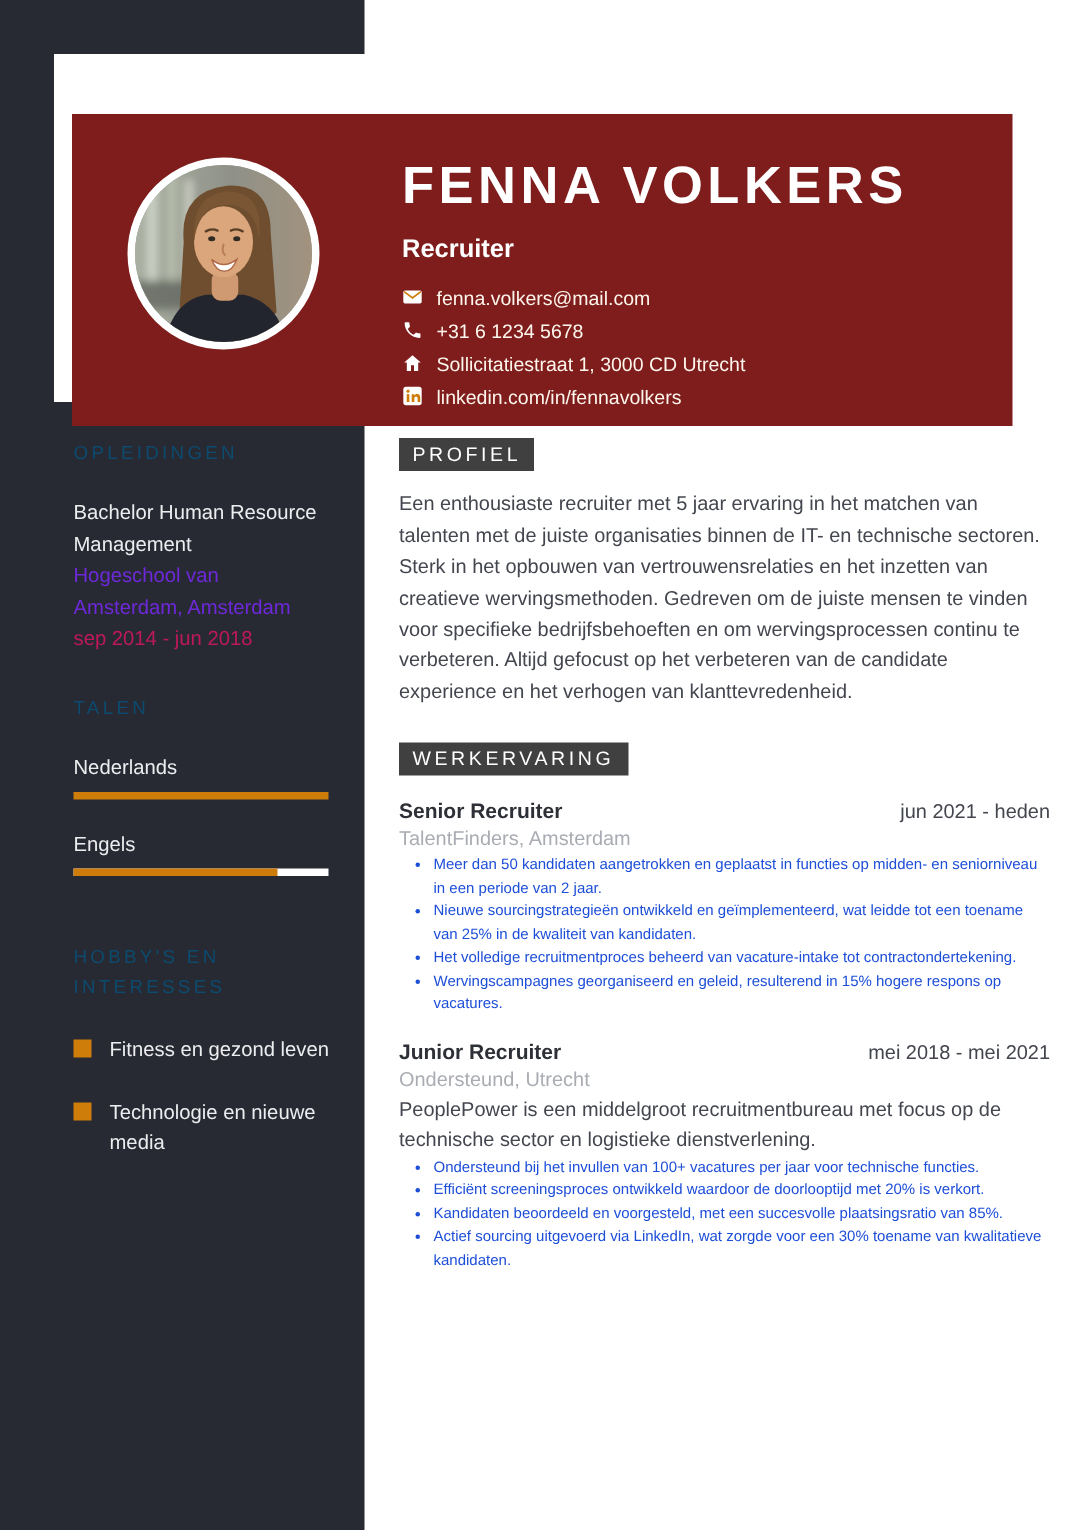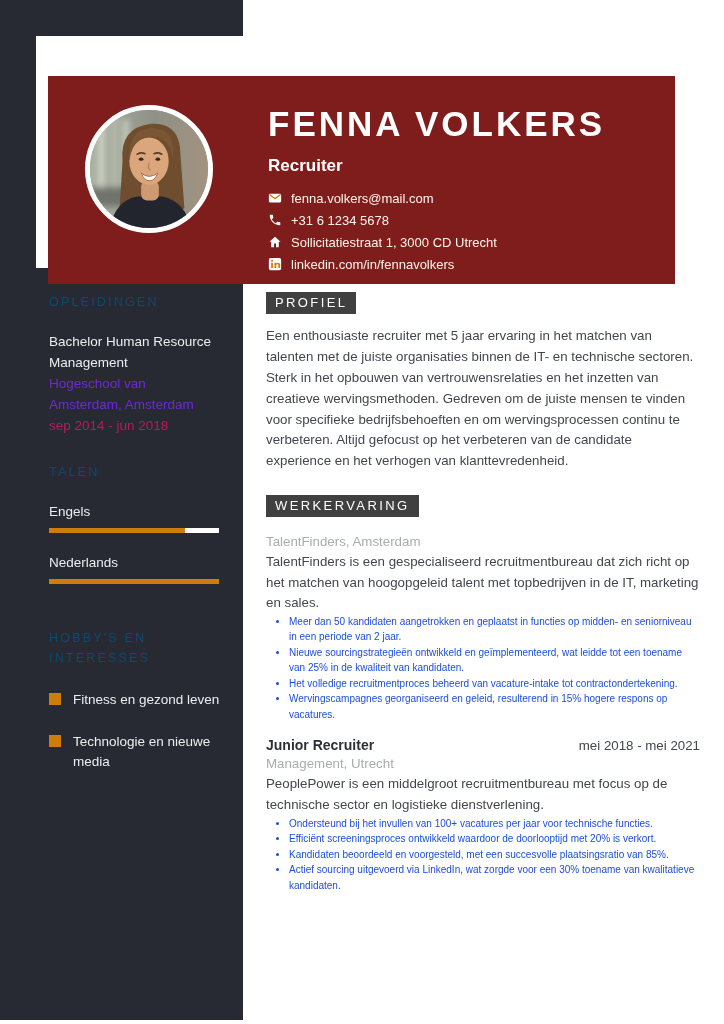--- a/index.html
+++ b/index.html
@@ -147,29 +147,29 @@
     <div>
       <div class="side-heading">OPLEIDINGEN</div>
       <div class="edu-degree">Bachelor Human Resource Management</div>
       <div class="edu-school">Hogeschool van Amsterdam, Amsterdam</div>
       <div class="edu-period">sep 2014 - jun 2018</div>
     </div>
 
     <div class="lang-section">
       <div class="side-heading">TALEN</div>
       <div class="lang-row">
+        <div class="lang-name">Nederlands</div>
+        <div class="lang-bar">
+          <div class="lang-fill" style="width: 100%;"></div>
+        </div>
+      </div>
+      <div class="lang-row">
         <div class="lang-name">Engels</div>
         <div class="lang-bar">
           <div class="lang-fill" style="width: 80%;"></div>
-        </div>
-      </div>
-      <div class="lang-row">
-        <div class="lang-name">Nederlands</div>
-        <div class="lang-bar">
-          <div class="lang-fill" style="width: 100%;"></div>
         </div>
       </div>
     </div>
 
     <div class="hobby-section">
       <div class="side-heading">HOBBY'S EN INTERESSES</div>
       <div class="hobby-item">
         <span class="hobby-bullet"></span>
         <span>Fitness en gezond leven</span>
       </div>
@@ -180,36 +180,39 @@
     </div>
   </div>
 
   <div class="main">
     <div class="badge">PROFIEL</div>
     <div class="profile-text">Een enthousiaste recruiter met 5 jaar ervaring in het matchen van talenten met de juiste organisaties binnen de IT- en technische sectoren. Sterk in het opbouwen van vertrouwensrelaties en het inzetten van creatieve wervingsmethoden. Gedreven om de juiste mensen te vinden voor specifieke bedrijfsbehoeften en om wervingsprocessen continu te verbeteren. Altijd gefocust op het verbeteren van de candidate experience en het verhogen van klanttevredenheid.</div>
 
     <div class="badge werk-badge">WERKERVARING</div>
 
     <div class="job">
+      <div class="job-head">
+        <span class="job-name">Senior Recruiter</span>
+        <span class="job-period">jun 2021 - heden</span>
+      </div>
       <div class="job-company">TalentFinders, Amsterdam</div>
-      <div class="job-desc">TalentFinders is een gespecialiseerd recruitmentbureau dat zich richt op het matchen van hoogopgeleid talent met topbedrijven in de IT, marketing en sales.</div>
       <ul>
         <li>Meer dan 50 kandidaten aangetrokken en geplaatst in functies op midden- en seniorniveau in een periode van 2 jaar.</li>
         <li>Nieuwe sourcingstrategieën ontwikkeld en geïmplementeerd, wat leidde tot een toename van 25% in de kwaliteit van kandidaten.</li>
         <li>Het volledige recruitmentproces beheerd van vacature-intake tot contractondertekening.</li>
         <li>Wervingscampagnes georganiseerd en geleid, resulterend in 15% hogere respons op vacatures.</li>
       </ul>
     </div>
 
     <div class="job">
       <div class="job-head">
         <span class="job-name">Junior Recruiter</span>
         <span class="job-period">mei 2018 - mei 2021</span>
       </div>
-      <div class="job-company">Management, Utrecht</div>
+      <div class="job-company">Ondersteund, Utrecht</div>
       <div class="job-desc">PeoplePower is een middelgroot recruitmentbureau met focus op de technische sector en logistieke dienstverlening.</div>
       <ul>
         <li>Ondersteund bij het invullen van 100+ vacatures per jaar voor technische functies.</li>
         <li>Efficiënt screeningsproces ontwikkeld waardoor de doorlooptijd met 20% is verkort.</li>
         <li>Kandidaten beoordeeld en voorgesteld, met een succesvolle plaatsingsratio van 85%.</li>
         <li>Actief sourcing uitgevoerd via LinkedIn, wat zorgde voor een 30% toename van kwalitatieve kandidaten.</li>
       </ul>
     </div>
   </div>
 

